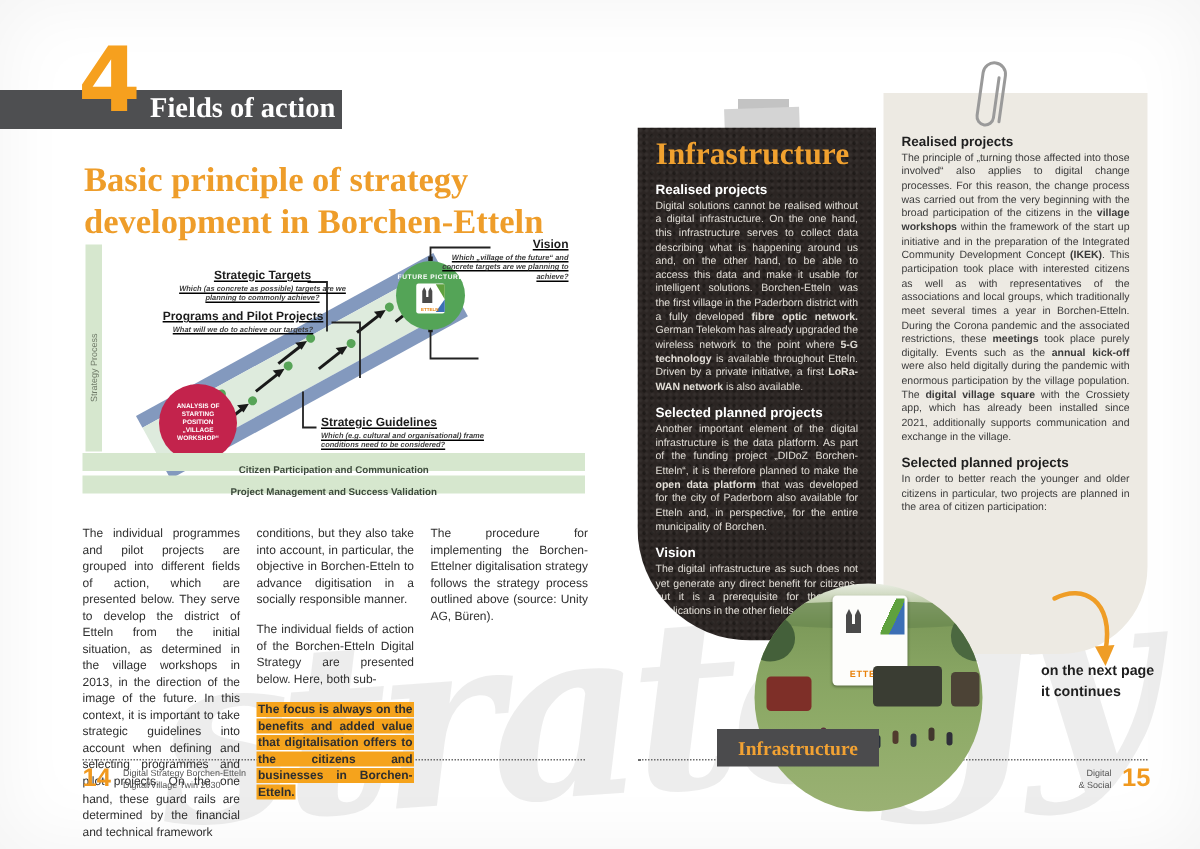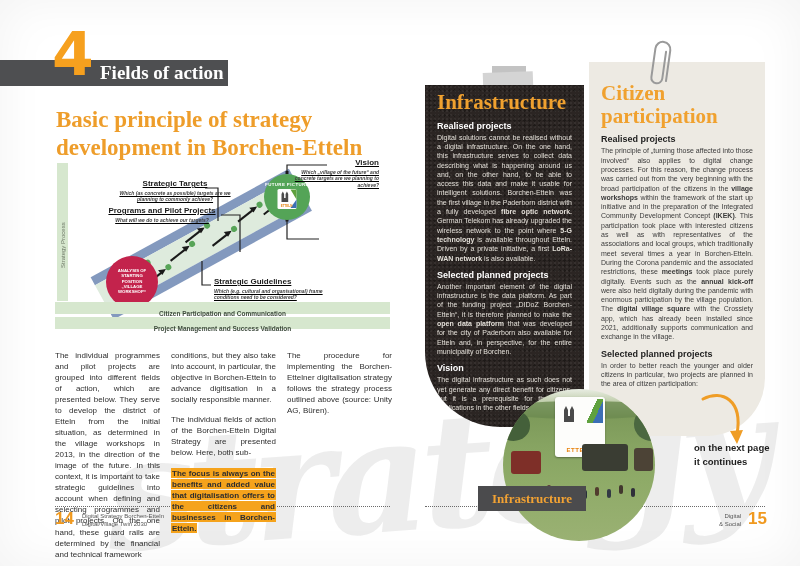--- a/index.html
+++ b/index.html
@@ -245,21 +245,20 @@
       <p class="sec-body"><span>Digital solutions cannot be realised without a digital infrastructure. On the one hand, this infrastructure serves to collect data describing what is happening around us and, on the other hand, to be able to access this data and make it usable for intelligent solutions. Borchen-Etteln was the first village in the Paderborn district with a fully developed </span><b>fibre optic network.</b><span> German Telekom has already upgraded the wireless network to the point where </span><b>5-G technology</b><span> is available throughout Etteln. Driven by a private initiative, a first </span><b>LoRa-WAN network</b><span> is also available.</span></p>
       <div class="sec-head">Selected planned projects</div>
       <p class="sec-body"><span>Another important element of the digital infrastructure is the data platform. As part of the funding project „DIDoZ Borchen-Etteln“, it is therefore planned to make the </span><b>open data platform</b><span> that was developed for the city of Paderborn also available for Etteln and, in perspective, for the entire municipality of Borchen.</span></p>
       <div class="sec-head">Vision</div>
       <p class="sec-body">The digital infrastructure as such does not yet generate any direct benefit for citizens, but it is a prerequisite for the digital applications in the other fields of action.</p>
     </div>
   </div>
 
   <div class="abs panel-beige">
     <div class="panel-beige-inner">
-      <div class="panel-title">Citizen participation</div>
       <div class="sec-head">Realised projects</div>
       <p class="sec-body"><span>The principle of „turning those affected into those involved“ also applies to digital change processes. For this reason, the change process was carried out from the very beginning with the broad participation of the citizens in the </span><b>village workshops</b><span> within the framework of the start up initiative and in the preparation of the Integrated Community Development Concept </span><b>(IKEK)</b><span>. This participation took place with interested citizens as well as with representatives of the associations and local groups, which traditionally meet several times a year in Borchen-Etteln. During the Corona pandemic and the associated restrictions, these </span><b>meetings</b><span> took place purely digitally. Events such as the </span><b>annual kick-off</b><span> were also held digitally during the pandemic with enormous participation by the village population. The </span><b>digital village square</b><span> with the Crossiety app, which has already been installed since 2021, additionally supports communication and exchange in the village.</span></p>
       <div class="sec-head">Selected planned projects</div>
       <p class="sec-body">In order to better reach the younger and older citizens in particular, two projects are planned in the area of citizen participation:</p>
     </div>
   </div>
 
   <svg class="abs paperclip" viewBox="0 0 26 56">
     <g transform="rotate(8 13 28)">
       <path d="M18 13 v27 a5.5 5.5 0 0 1 -11 0 V11 a7.5 7.5 0 0 1 15 0 v31" fill="none" stroke="#9a9a9a" stroke-width="2" stroke-linecap="round"></path>

